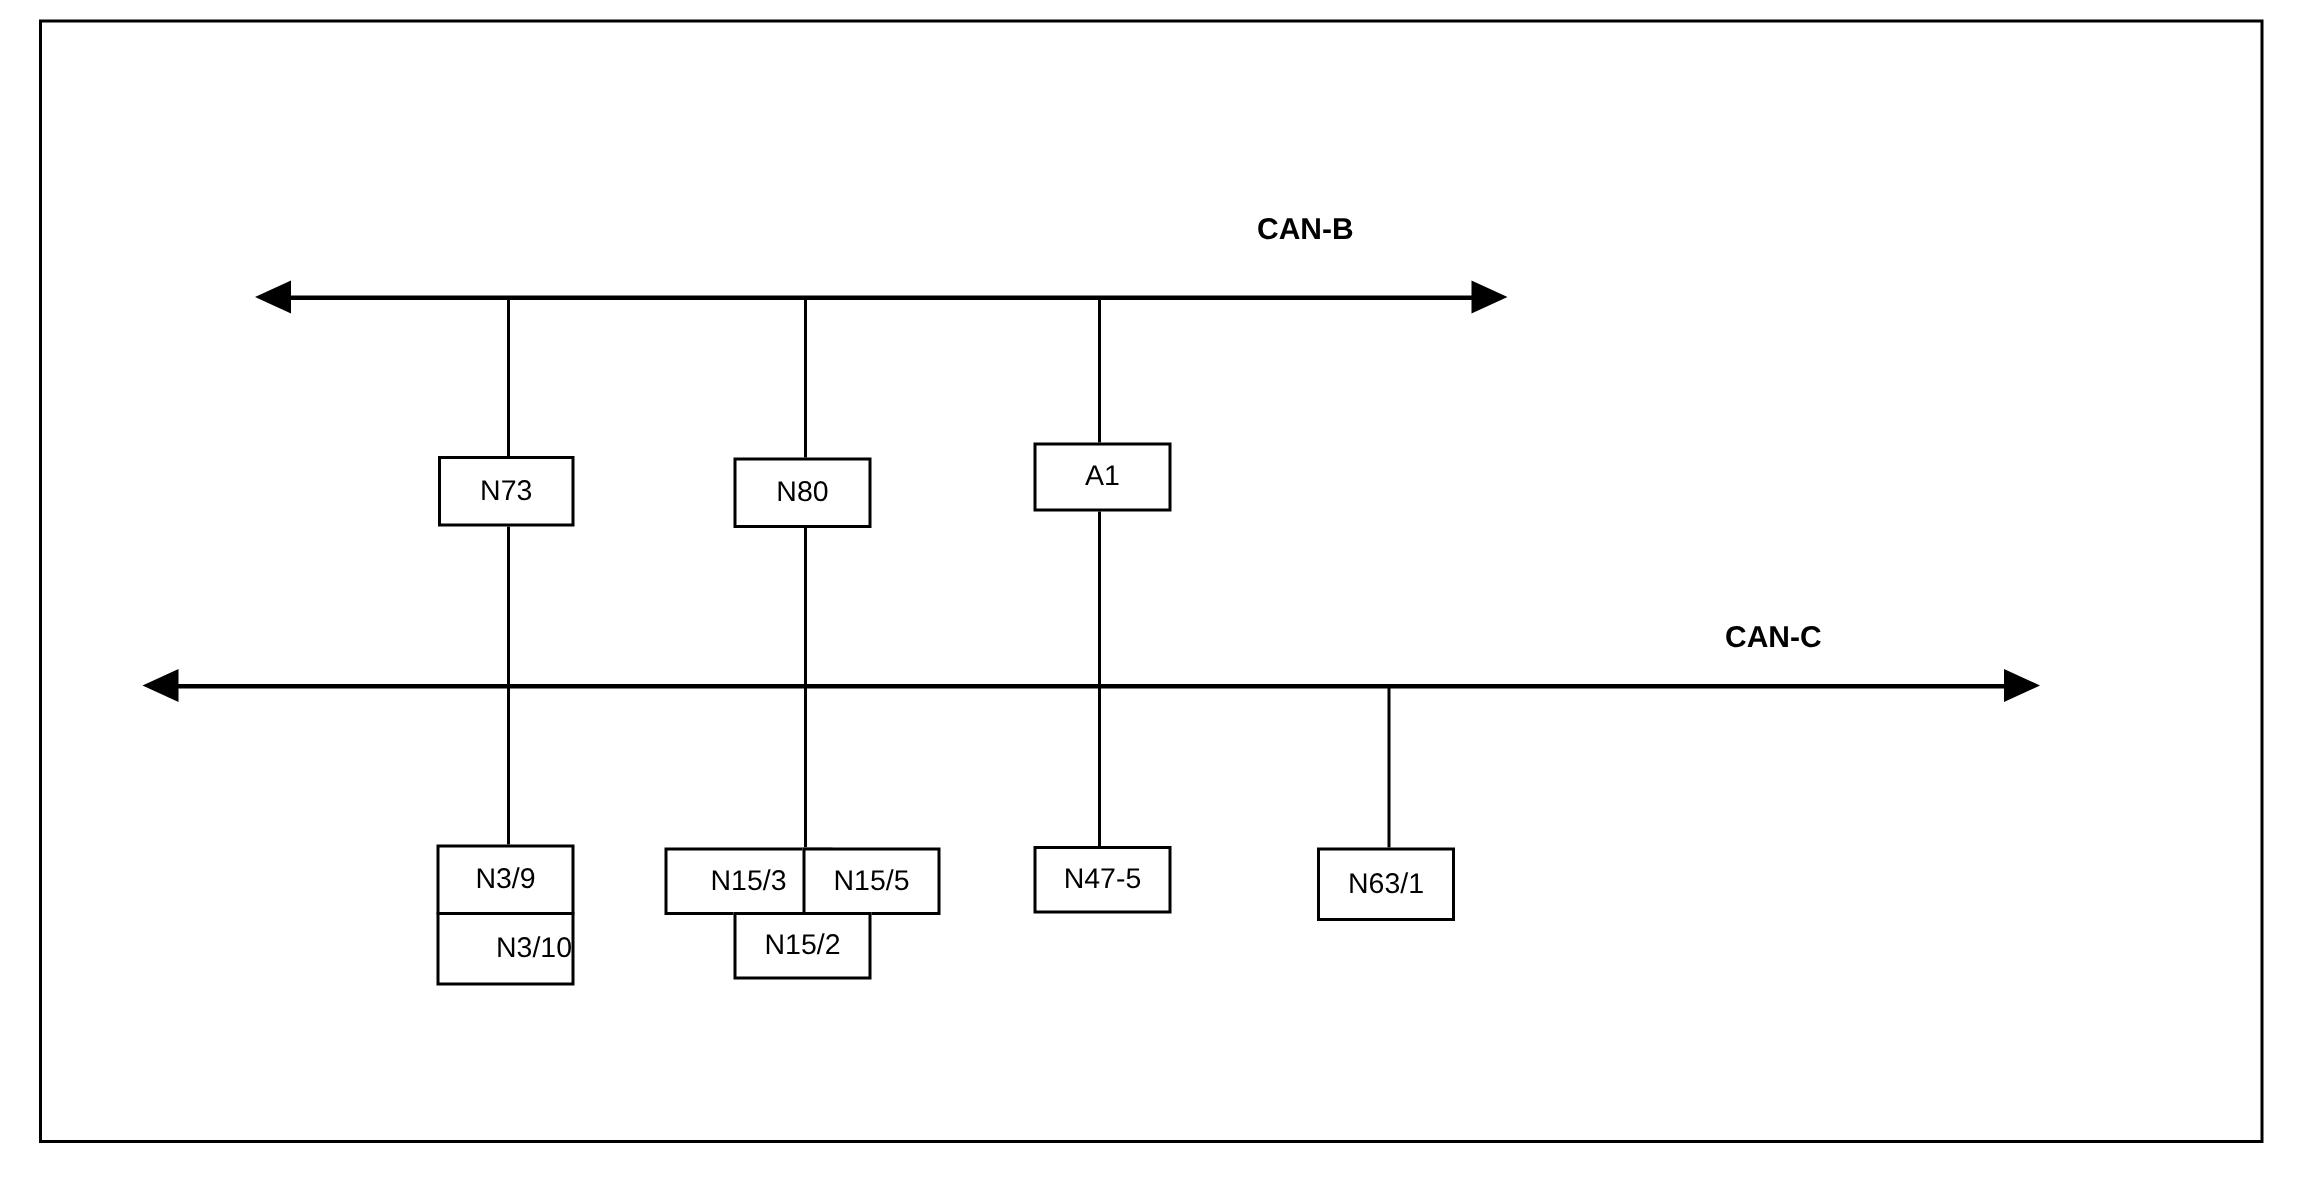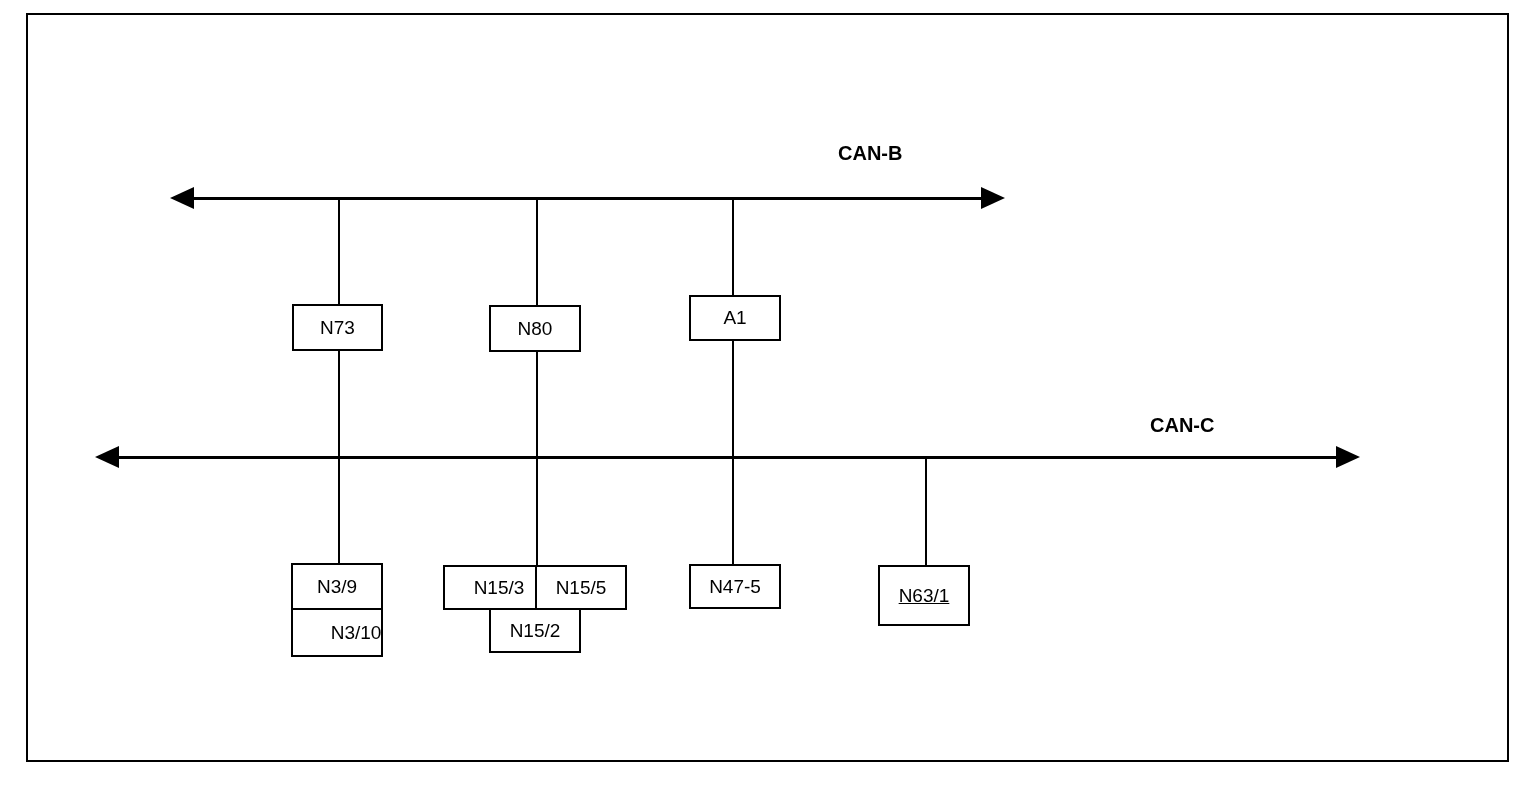--- a/index.html
+++ b/index.html
@@ -72,21 +72,21 @@
   
   .n73   { left: 292px; top: 304px; width: 91px; height: 47px; }
   .n80   { left: 489px; top: 305px; width: 92px; height: 47px; }
   .a1    { left: 689px; top: 295px; width: 92px; height: 46px; }
   .n3-9  { left: 291px; top: 563px; width: 92px; height: 47px; }
   .n3-10 { left: 291px; top: 608px; width: 92px; height: 49px; padding-left: 38px; }
   .n15-3 { left: 443px; top: 565px; width: 112px; height: 45px; }
   .n15-5 { left: 535px; top: 565px; width: 92px; height: 45px; }
   .n15-6 { left: 489px; top: 608px; width: 92px; height: 45px; }
   .n47-5 { left: 689px; top: 564px; width: 92px; height: 45px; justify-content: center; }
-  .n63-1 { left: 878px; top: 565px; width: 92px; height: 61px; text-decoration: underline; }
+  .n63-1 { left: 878px; top: 565px; width: 92px; height: 49px; }
 </style>
 </head>
 <body>
 
 <div class="canvas">
 
   <div class="frame"></div>
 
   <div class="bus-label" style="left:838px; top:143px;">CAN-B</div>
   <div class="arrow-left" style="left:170px; top:187px;"></div>

